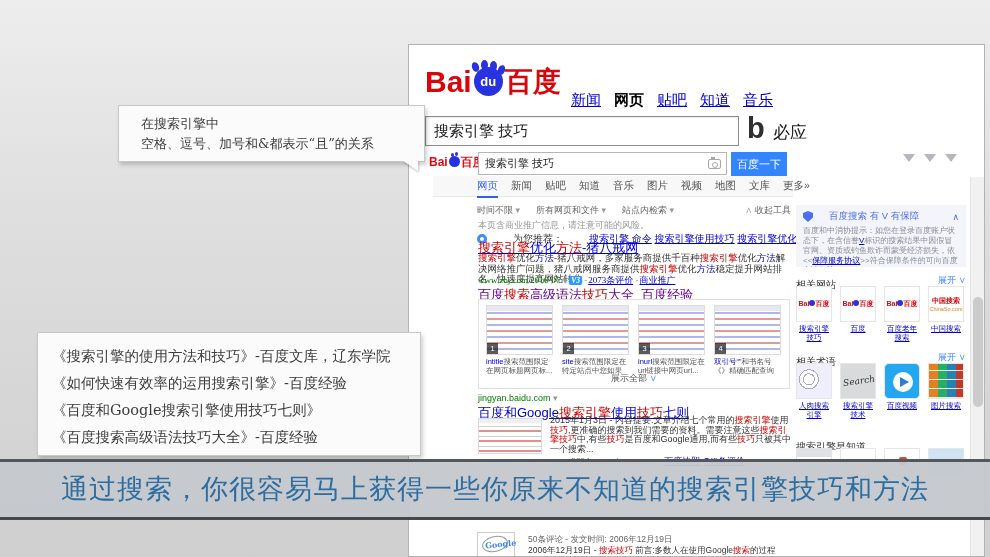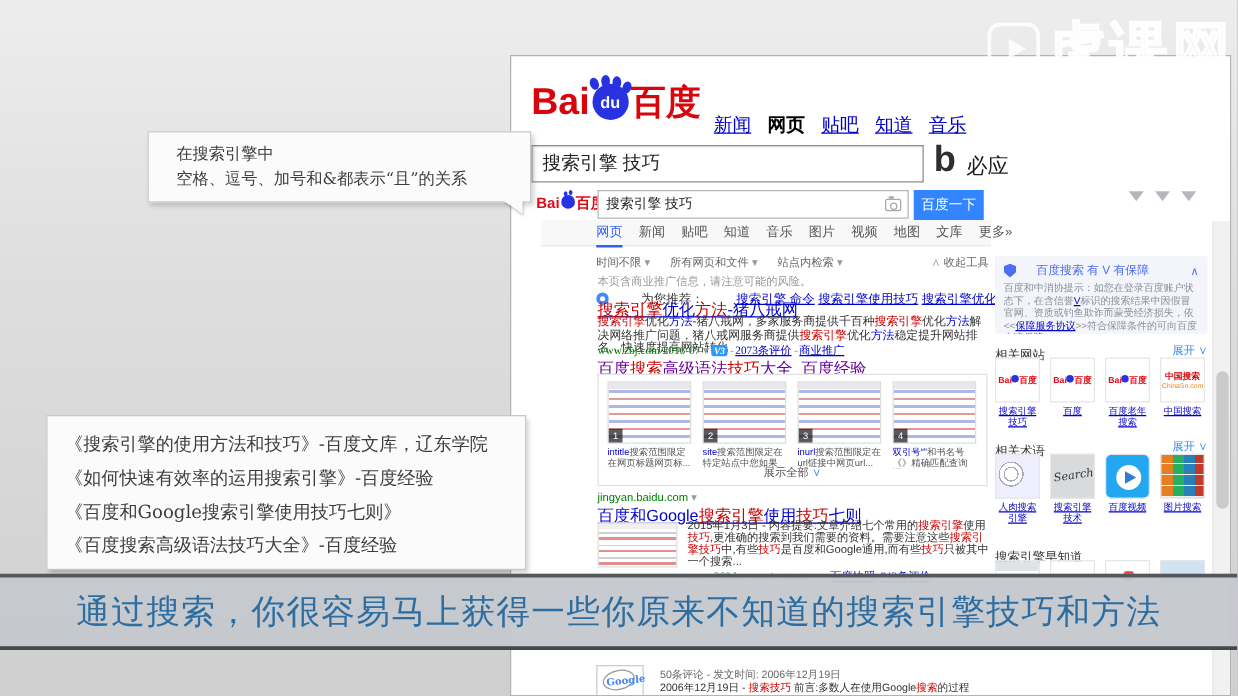--- a/index.html
+++ b/index.html
@@ -204,24 +204,20 @@
   .banner { left:0; top:459px; width:990px; height:61px; z-index:20;
             background:rgba(197,201,206,.96);
             border-top:3px solid #54585d; border-bottom:3px solid #44484d;
             text-align:center; line-height:54px; font-size:27px; color:#2e6da0; letter-spacing:1px; }
 </style>
 </head>
 <body>
 
 <div class="stage">
 
-  <div class="abs watermark">
-    <span class="wm-icon"></span>
-    <span class="wm-text">虎课网</span>
-  </div>
 
   <div class="abs panel">
 
     <div class="abs b-logo">
       <span class="logo-bai">Bai</span>
       <span class="paw">
           <i></i>
           <i></i>
           <i></i>
           <i></i>

